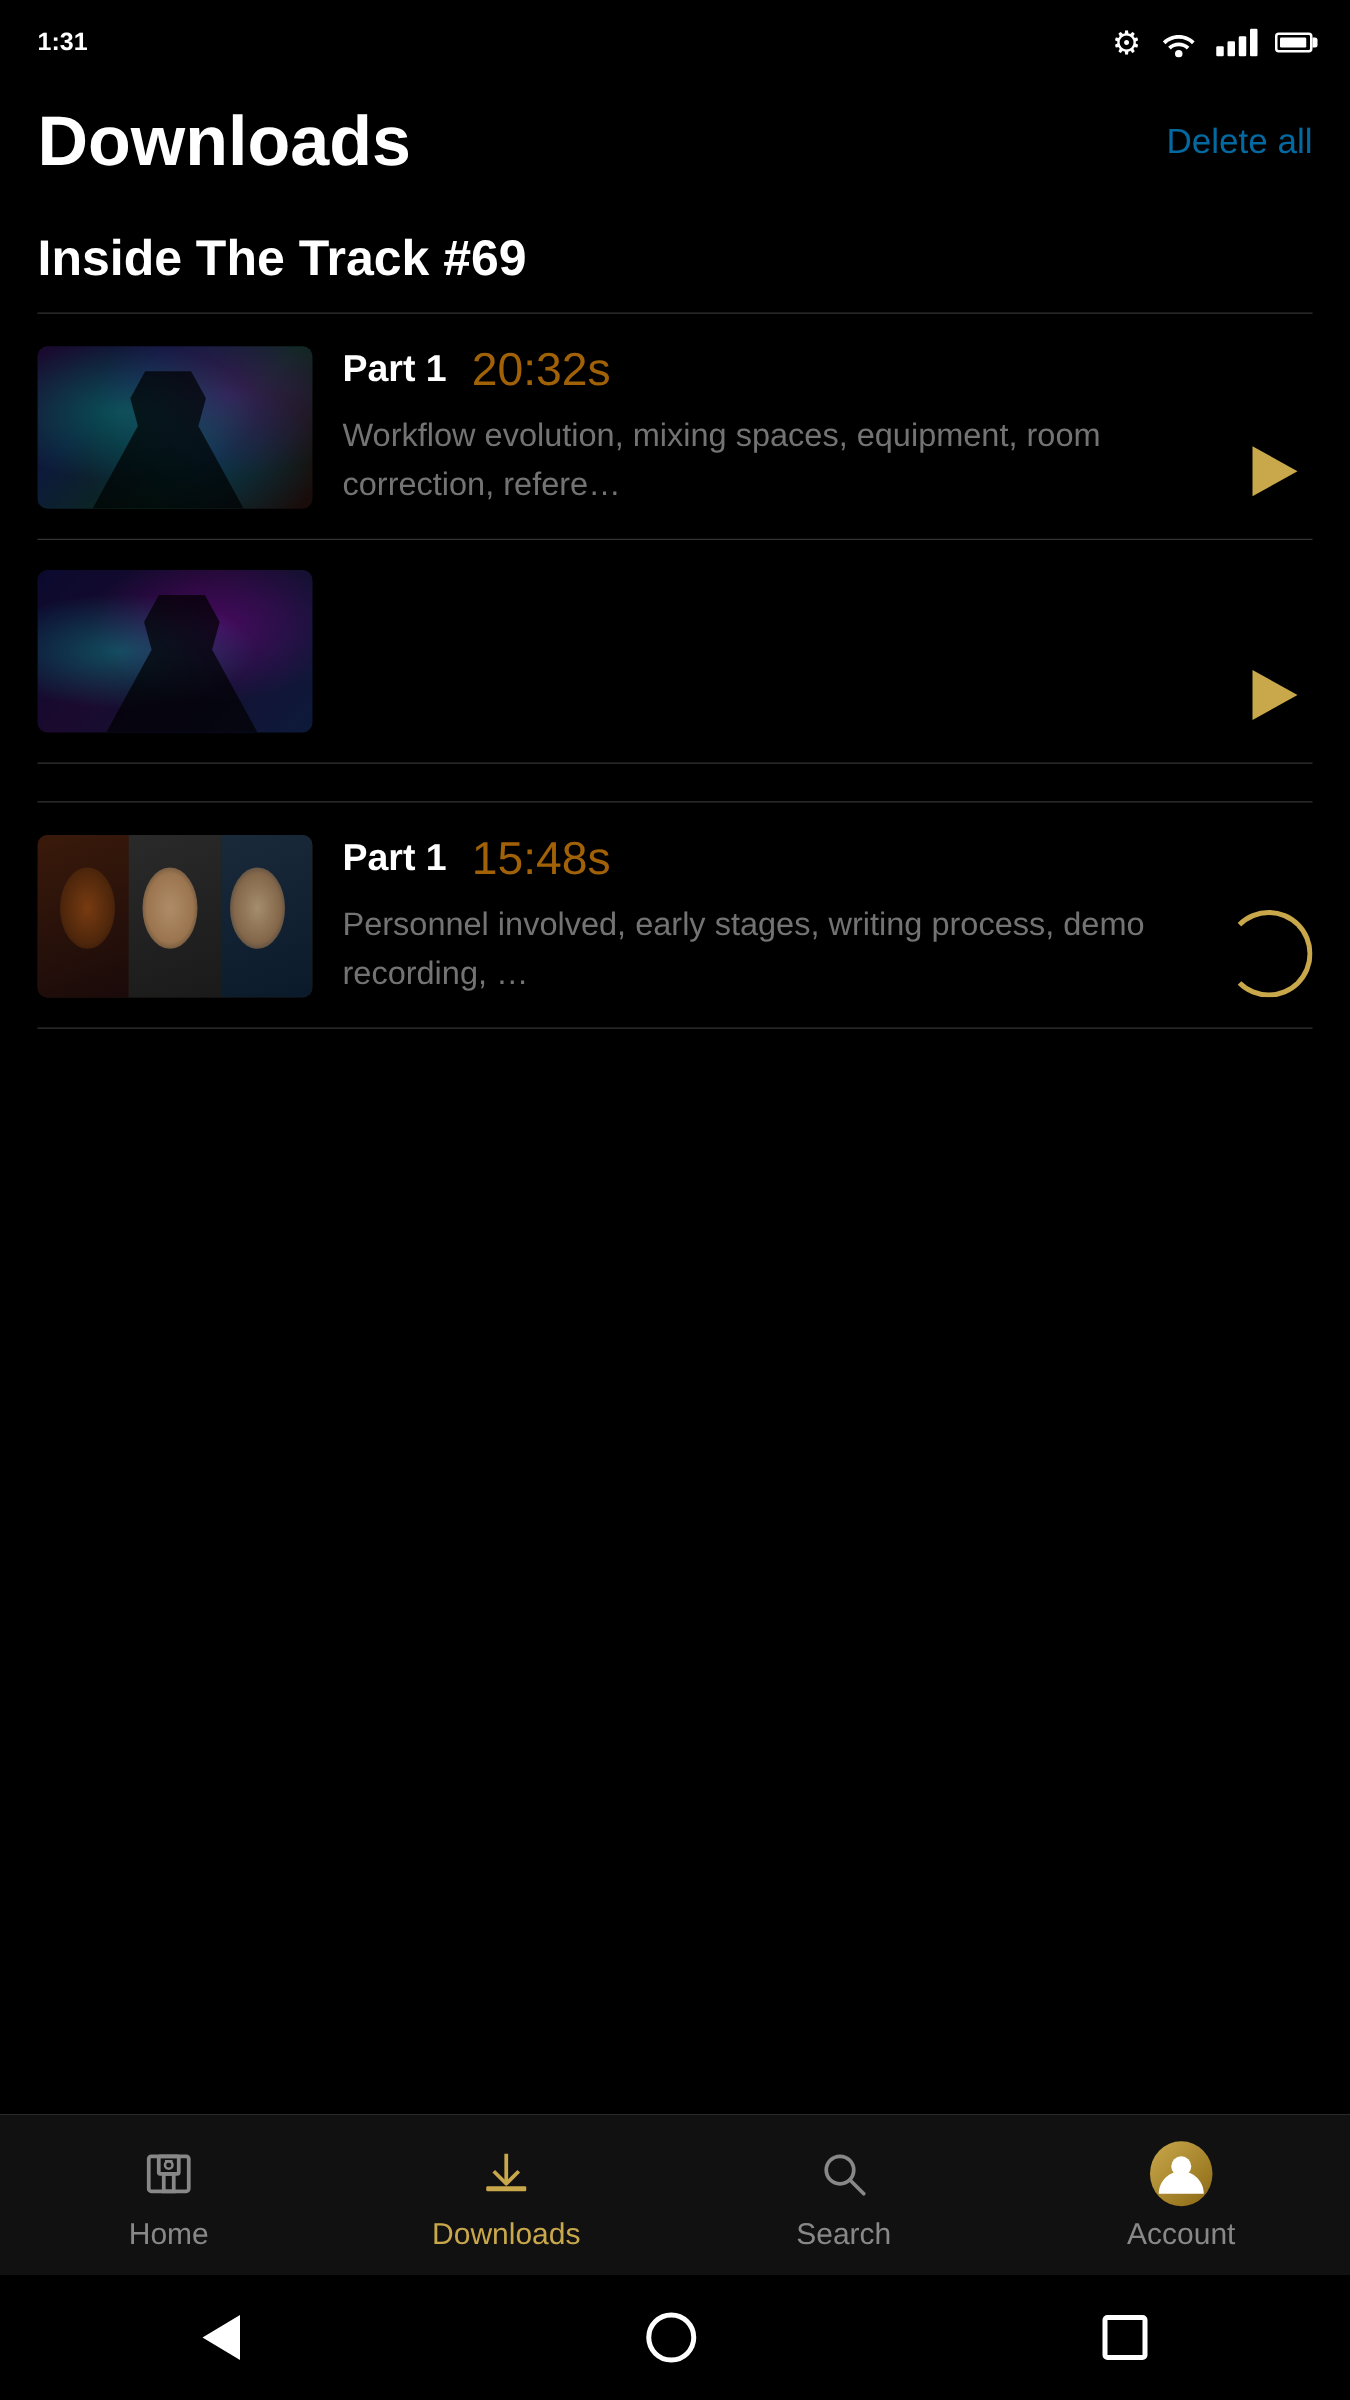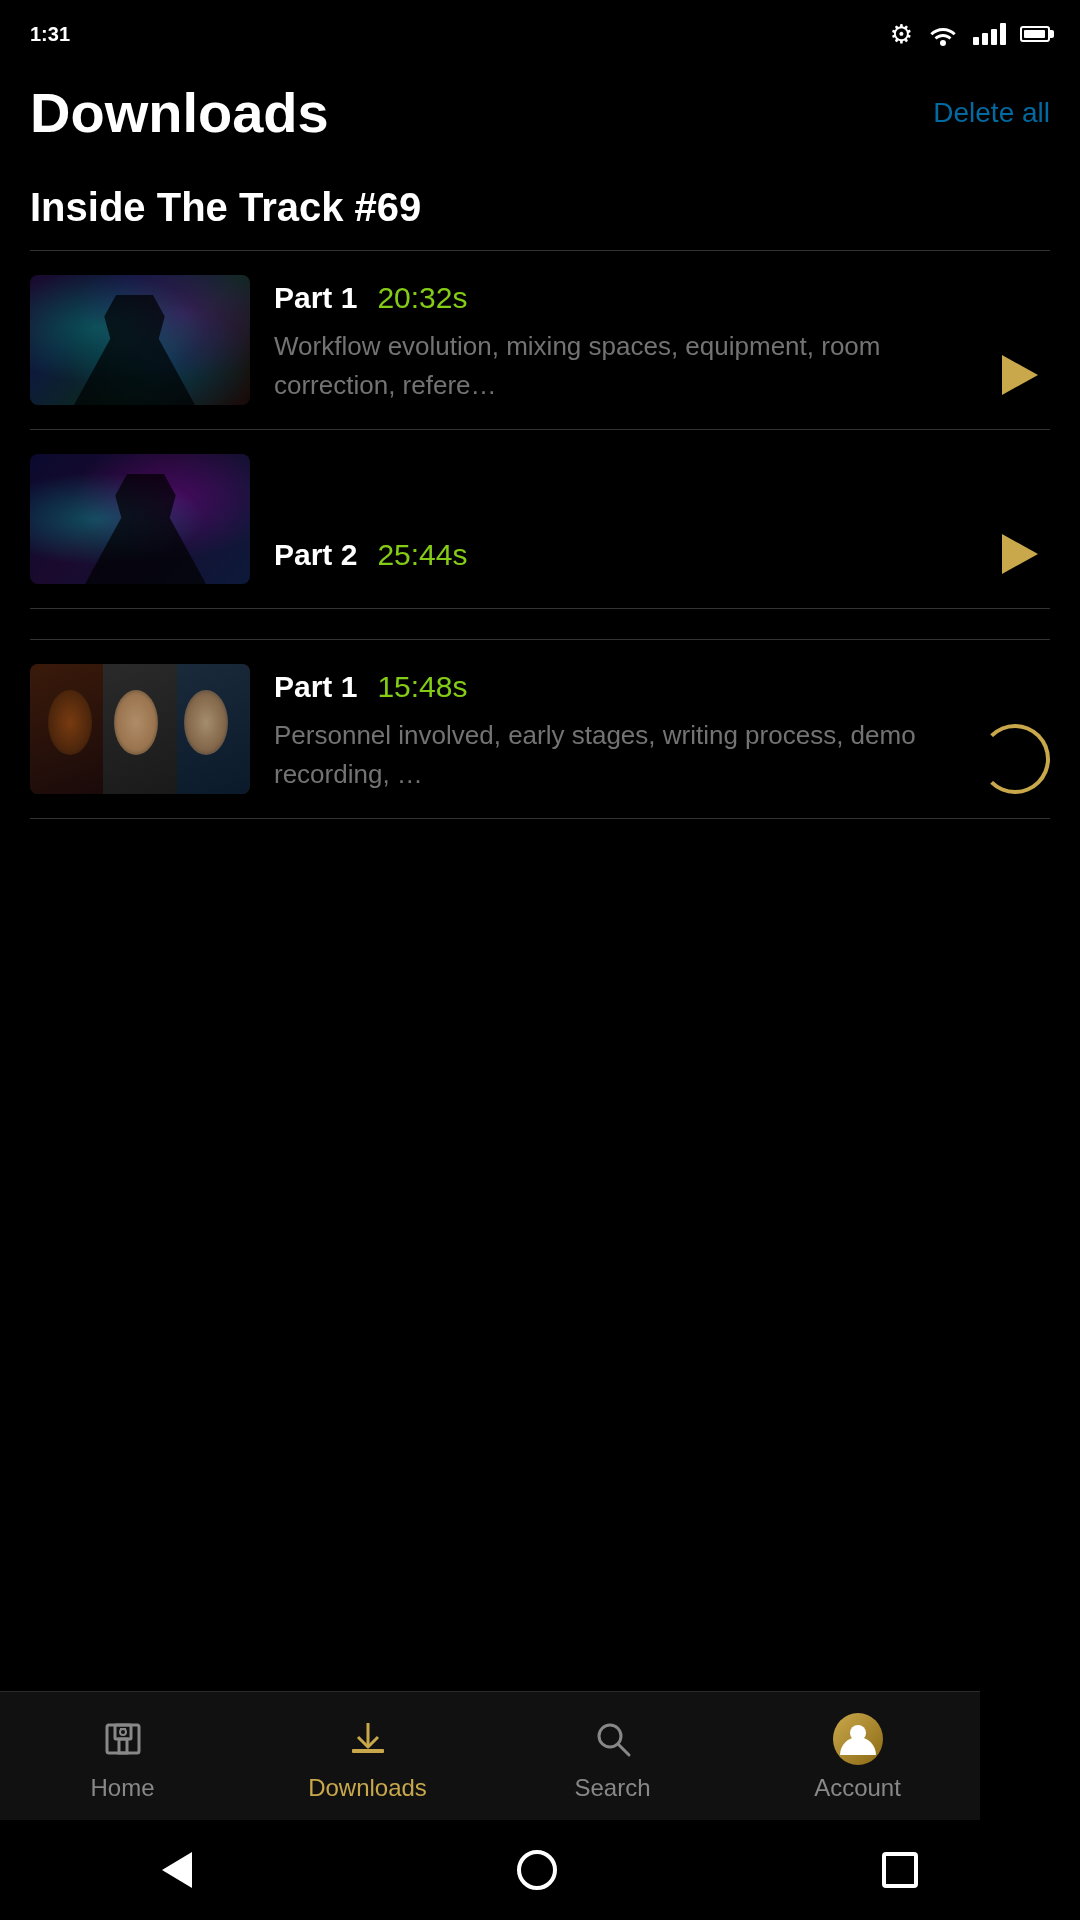--- a/index.html
+++ b/index.html
@@ -143,22 +143,22 @@
       align-items: center;
       gap: 20px;
       margin-bottom: 12px;
     }
     .episode-part {
       font-size: 30px;
       font-weight: 600;
       color: #fff;
     }
     .episode-duration {
-      font-size: 30px;
-      color: #84cc16;
+      font-size: 37px;
+      color: #a16207;
     }
     .episode-desc {
       font-size: 26px;
       color: #737373;
       line-height: 1.5;
     }
 
     
     .play-btn {
       width: 60px;
@@ -362,24 +362,20 @@
       </div>
     </div>
 
     <div class="divider"></div>
 
     <div class="episode-item">
       <div class="episode-thumbnail thumb-69-2">
         <div class="thumb-figure" style="left:25%;"></div>
       </div>
       <div class="episode-info">
-        <div class="episode-title-row">
-          <span class="episode-part">Part 2</span>
-          <span class="episode-duration">25:44s</span>
-        </div>
       </div>
       <div class="play-btn">
         <div class="play-icon"></div>
       </div>
     </div>
 
     <div class="divider"></div>
   </div>
 
   <div style="margin-top: 30px;">
@@ -404,21 +400,21 @@
       </div>
 
       <div class="loading-ring"></div>
     </div>
 
     <div class="divider"></div>
   </div>
 
 </div>
 
-<div style="position:fixed;bottom:100px;left:0;width:980px;background:#111;border-top:1px solid #2a2a2a;z-index:9;">
+<div style="position:fixed;bottom:100px;left:0;width:1080px;background:#111;border-top:1px solid #2a2a2a;z-index:9;">
   <div style="display:flex;justify-content:space-around;align-items:center;padding:22px 0 18px;">
 
     <div class="nav-item">
       <div class="nav-icon">
         <svg viewBox="0 0 44 44" fill="none" xmlns="http://www.w3.org/2000/svg">
           <rect x="6" y="8" width="32" height="28" rx="2" stroke="#888" stroke-width="3" fill="none"></rect>
           <polygon points="18,22 18,36 26,36 26,22" fill="none" stroke="#888" stroke-width="3"></polygon>
           <rect x="14" y="8" width="16" height="14" rx="1" fill="none" stroke="#888" stroke-width="3"></rect>
           <circle cx="22" cy="15" r="3" fill="none" stroke="#888" stroke-width="2"></circle>
           <line x1="19" y1="12" x2="25" y2="12" stroke="#888" stroke-width="2"></line>

